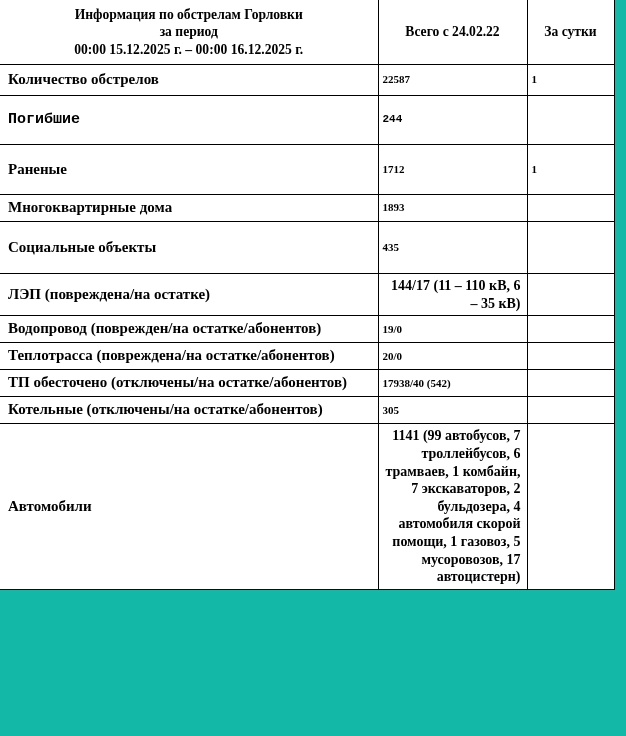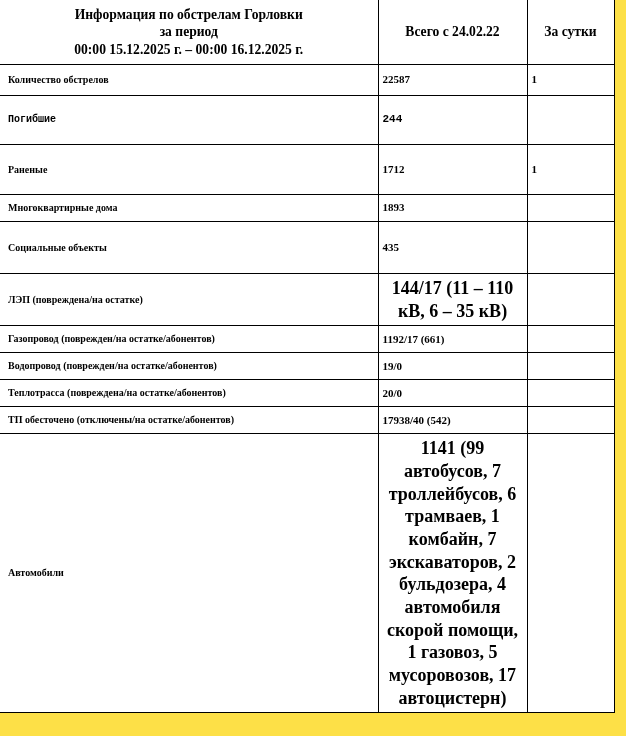--- a/index.html
+++ b/index.html
@@ -13,21 +13,21 @@
     height: 736px;
     overflow: hidden;
     font-family: "Liberation Serif", "DejaVu Serif", serif;
     color: #000000;
   }
 
   .sheet {
     position: relative;
     width: 626px;
     height: 736px;
-    background: #fde047;
+    background: #14b8a6;
   }
 
   table.report {
     border-collapse: collapse;
     table-layout: fixed;
     width: 614px;
     margin: 0;
     border: 0;
   }
 
@@ -44,21 +44,21 @@
   }
   table.report td.label {
     border-left: 0;
   }
   table.report tr.header-row td {
     border-bottom: 1.6px solid #000;
   }
 
   .cell-label {
     padding: 3px 6px 3px 8px;
-    font-size: 10px;
+    font-size: 15px;
     line-height: 1.18;
     text-align: left;
   }
   .cell-label b {
     font-weight: bold;
   }
   .cell-label .paren {
     font-weight: bold;
   }
 
@@ -74,24 +74,24 @@
     padding: 4px 6px;
     font-size: 13.6px;
     font-weight: bold;
     line-height: 1.28;
     text-align: center;
   }
   .cell-head .ln { display: block; }
 
   .cell-multi {
     padding: 3px 6px;
-    font-size: 18px;
+    font-size: 14px;
     font-weight: bold;
     line-height: 1.26;
-    text-align: center;
+    text-align: right;
   }
 
   
   tr.h-header td { height: 64px; }
   tr.h-30  td { height: 30px; }
   tr.h-49  td { height: 48px; font-family: Liberation Mono, monospace; }
   tr.h-50  td { height: 49px; }
   tr.h-27  td { height: 27px; }
   tr.h-52  td { height: 51px; }
   tr.h-38  td { height: 38px; }
@@ -193,31 +193,20 @@
           <div class="cell-label"><b>ЛЭП</b><span class="paren"> (повреждена/на остатке)</span></div>
         </td>
         <td>
           <div class="cell-multi">144/17 (11 – 110 кВ, 6 – 35 кВ)</div>
         </td>
         <td>
           <div class="cell-num"></div>
         </td>
       </tr>
 
-      <tr class="h-26">
-        <td class="label">
-          <div class="cell-label"><b>Газопровод</b><span class="paren"> (поврежден/на остатке/абонентов)</span></div>
-        </td>
-        <td>
-          <div class="cell-num">1192/17 (661)</div>
-        </td>
-        <td>
-          <div class="cell-num"></div>
-        </td>
-      </tr>
 
       <tr class="h-26">
         <td class="label">
           <div class="cell-label"><b>Водопровод</b><span class="paren"> (поврежден/на остатке/абонентов)</span></div>
         </td>
         <td>
           <div class="cell-num">19/0</div>
         </td>
         <td>
           <div class="cell-num"></div>
@@ -241,20 +230,31 @@
           <div class="cell-label"><b>ТП обесточено</b><span class="paren"> (отключены/на остатке/абонентов)</span></div>
         </td>
         <td>
           <div class="cell-num">17938/40 (542)</div>
         </td>
         <td>
           <div class="cell-num"></div>
         </td>
       </tr>
 
+      <tr class="h-26">
+        <td class="label">
+          <div class="cell-label"><b>Котельные</b><span class="paren"> (отключены/на остатке/абонентов)</span></div>
+        </td>
+        <td>
+          <div class="cell-num">305</div>
+        </td>
+        <td>
+          <div class="cell-num"></div>
+        </td>
+      </tr>
 
       <tr class="h-auto">
         <td class="label">
           <div class="cell-label"><b>Автомобили</b><span class="paren"></span></div>
         </td>
         <td>
           <div class="cell-multi">1141 (99 автобусов, 7 троллейбусов, 6 трамваев, 1 комбайн, 7 экскаваторов, 2 бульдозера, 4 автомобиля скорой помощи, 1 газовоз, 5 мусоровозов, 17 автоцистерн)</div>
         </td>
         <td>
           <div class="cell-num"></div>

